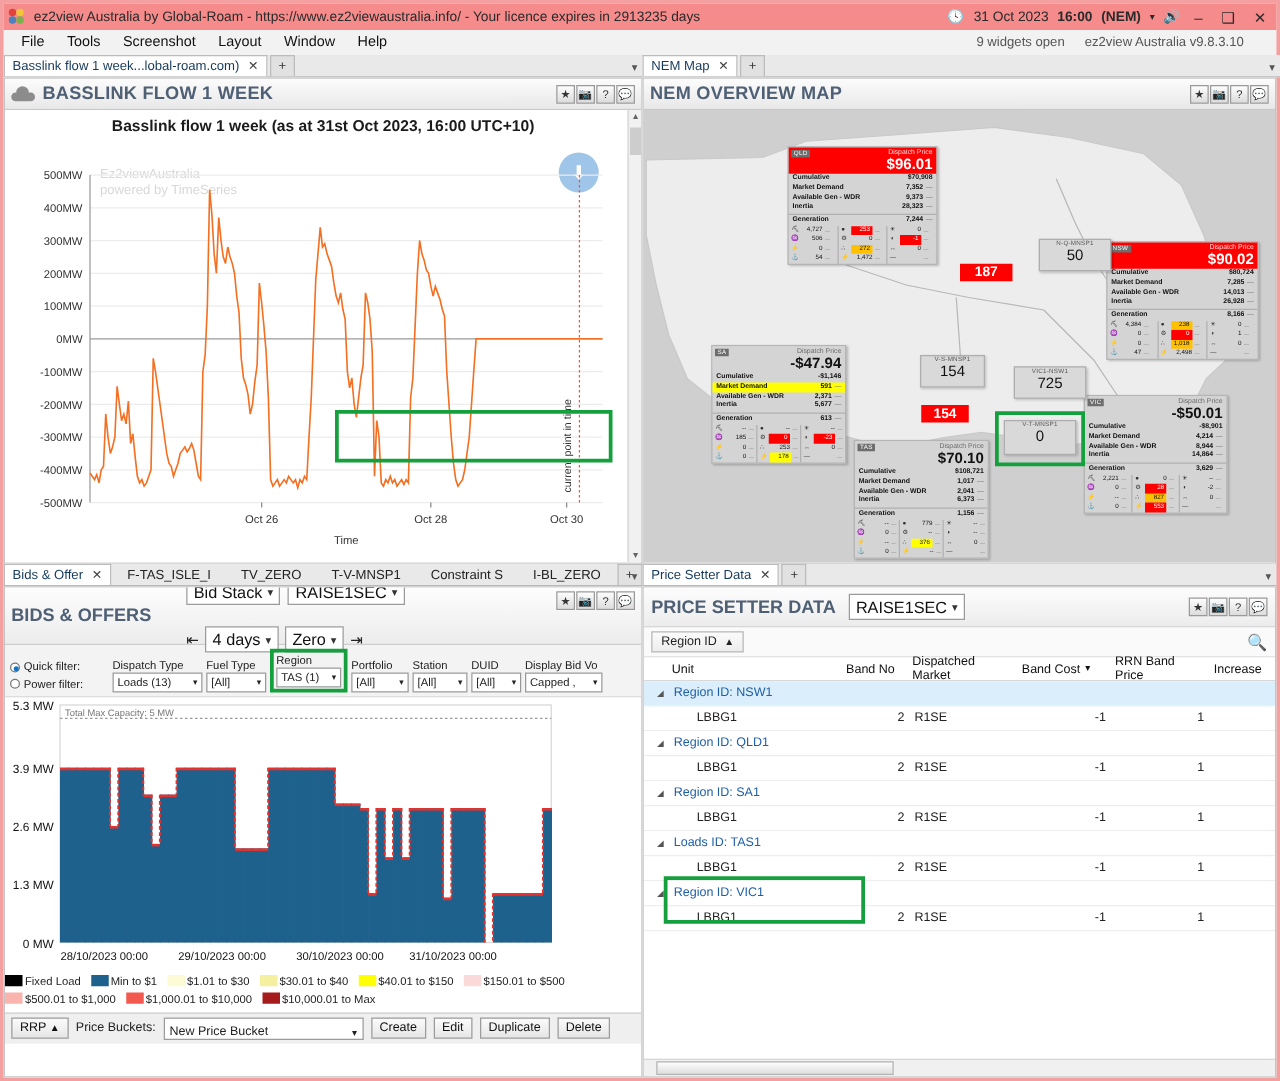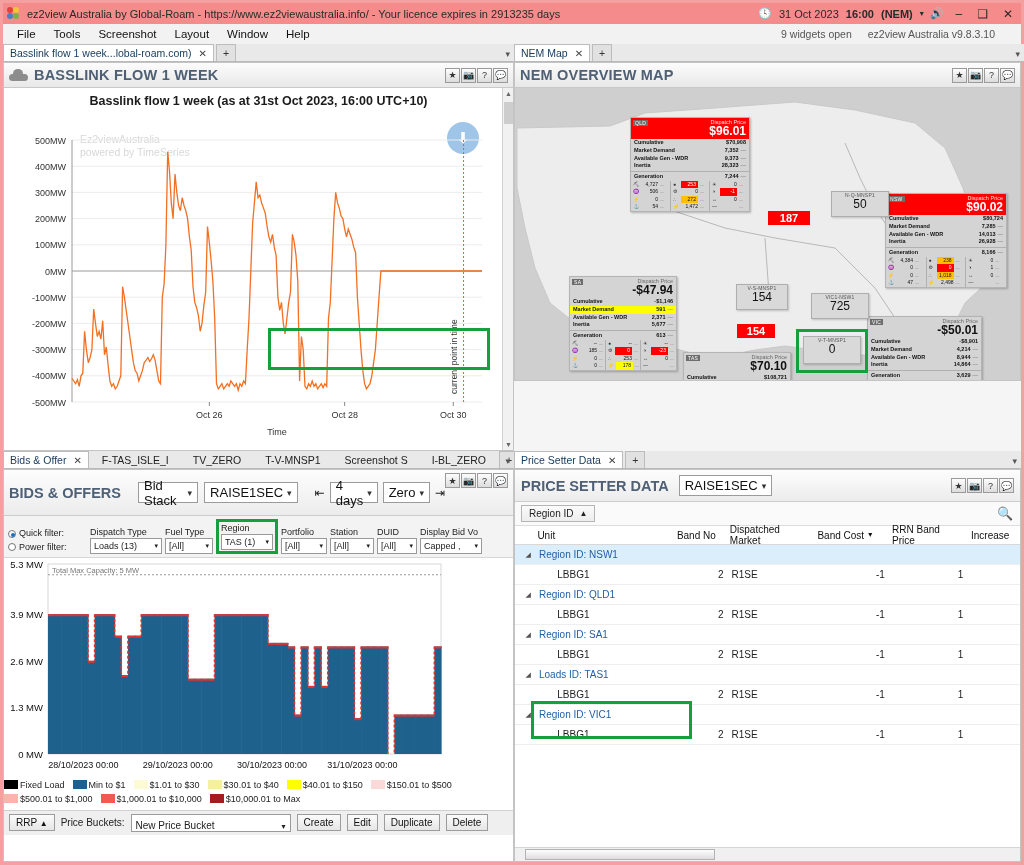--- a/index.html
+++ b/index.html
@@ -270,21 +270,21 @@
           </svg>
         <div class="hiBox" style="left:264px; top:240px; width:222px; height:42px;"></div>
         <div class="vscroll">
           <div class="ar" style="top:2px;">▲</div>
           <div class="thumb"></div>
           <div class="ar" style="bottom:2px;">▼</div>
         </div>
       </div>
     </div>
 
-    <div class="pane" style="width:507px; height:319px;">
+    <div class="pane" style="width:507px; height:389px;">
       <div class="pane-head">
         <div class="pane-title">NEM OVERVIEW MAP</div>
         <div class="pane-icons">
           <div class="pico">★</div>
           <div class="pico">📷</div>
           <div class="pico">?</div>
           <div class="pico">💬</div>
         </div>
       </div>
       <div class="map-body" id="mapbody" style="height:362px;">
@@ -887,21 +887,21 @@
         <div class="tab" style="background: transparent; border: none; color: rgb(34, 34, 34); padding: 0px 11px;">
           <span>F-TAS_ISLE_I</span>
         </div>
         <div class="tab" style="background: transparent; border: none; color: rgb(34, 34, 34); padding: 0px 11px;">
           <span>TV_ZERO</span>
         </div>
         <div class="tab" style="background: transparent; border: none; color: rgb(34, 34, 34); padding: 0px 11px;">
           <span>T-V-MNSP1</span>
         </div>
         <div class="tab" style="background: transparent; border: none; color: rgb(34, 34, 34); padding: 0px 11px;">
-          <span>Screenshot S</span>
+          <span>Constraint S</span>
         </div>
         <div class="tab" style="background: transparent; border: none; color: rgb(34, 34, 34); padding: 0px 11px;">
           <span>I-BL_ZERO</span>
         </div>
         <div class="tab plus">
           <span>+</span>
         </div>
         <span class="strip-caret">▾</span>
       </div>
     <div class="tabstrip" style="width:507px;">
@@ -912,21 +912,21 @@
       <div class="tab plus">+</div>
       <span class="strip-caret">▾</span>
     </div>
   </div>
 
   <div class="row" style="height:auto; flex:1;">
 
     <div class="pane" style="width:511px;">
       <div class="bo-head">
         <div class="bo-title">BIDS &amp; OFFERS</div>
-        <div style="display:flex; flex-direction:row; gap:17px;">
+        <div style="display:flex; flex-direction:column; gap:17px;">
           <div style="display:flex; gap:6px;">
             <div class="ctl">
               <span>Bid Stack</span>
               <span class="cv">▾</span>
             </div>
             <div class="ctl">
               <span>RAISE1SEC</span>
               <span class="cv">▾</span>
             </div>
           </div>

